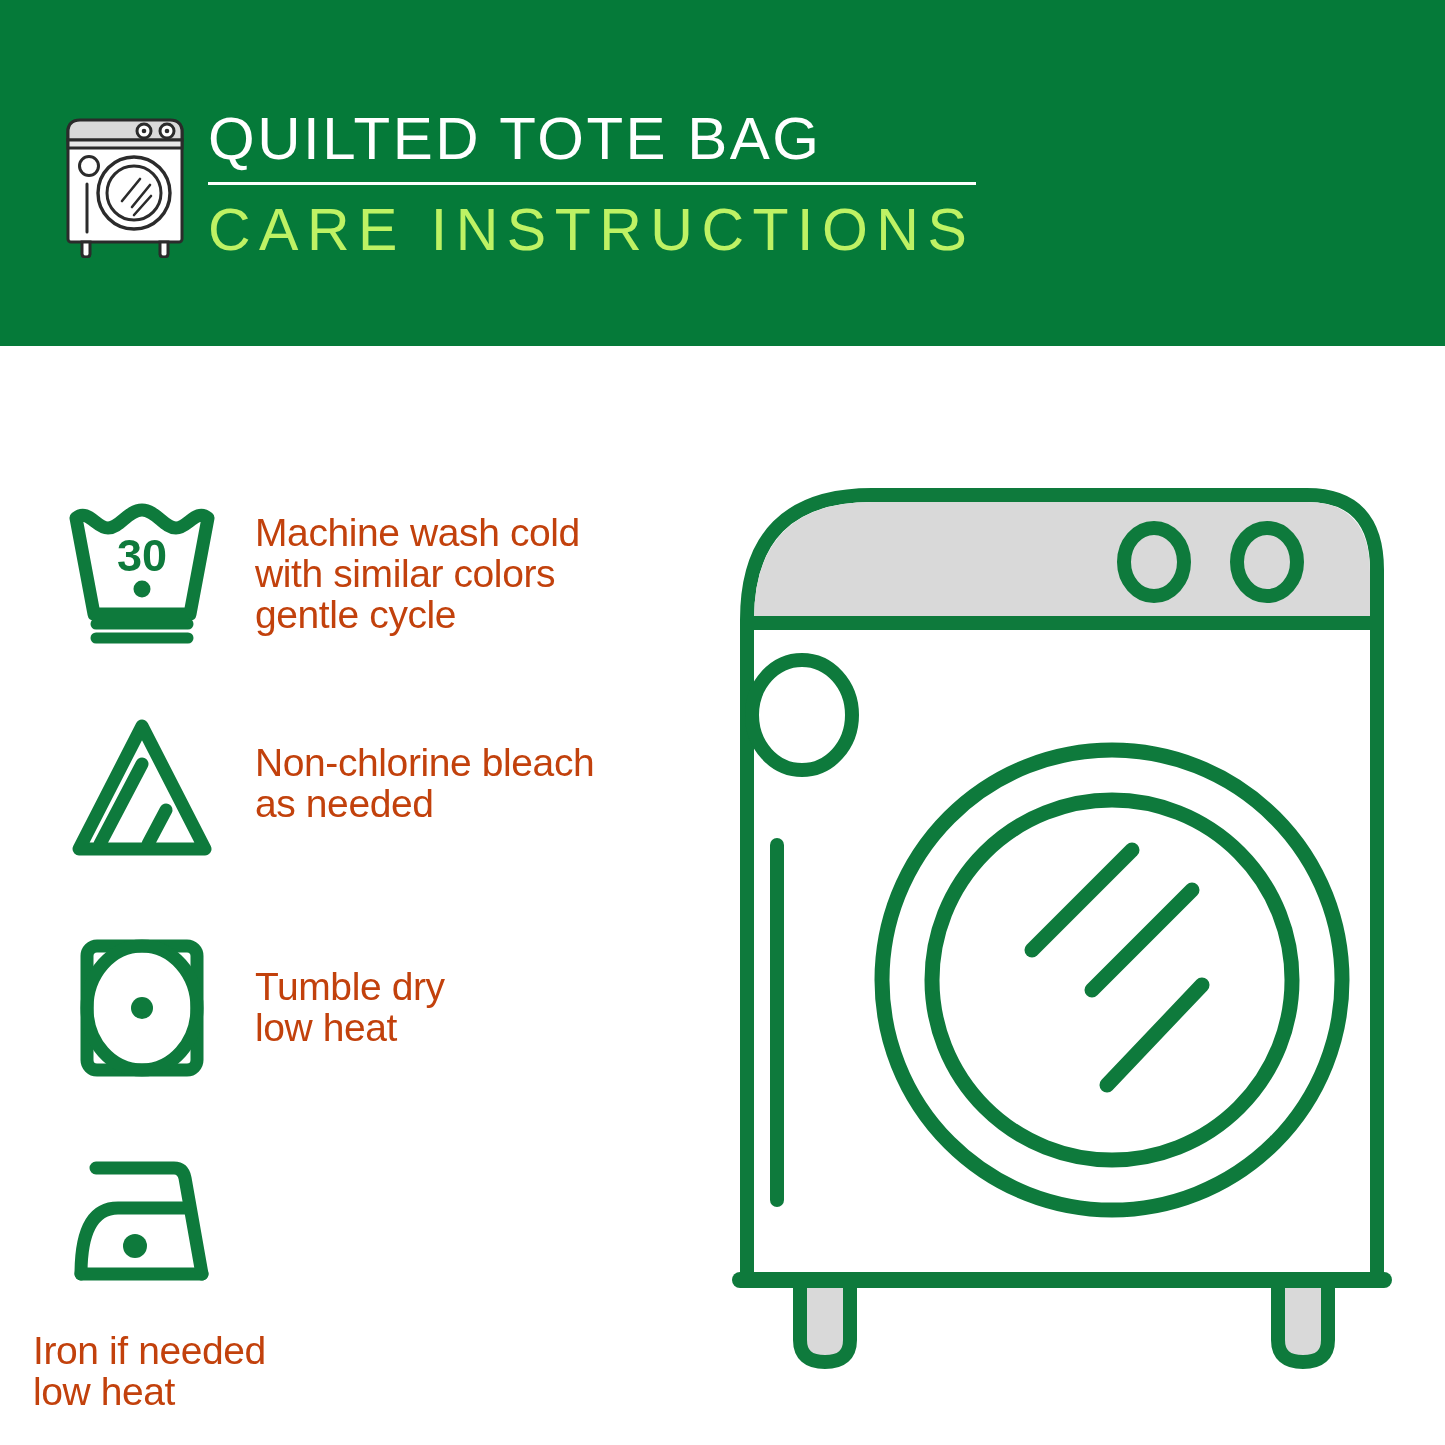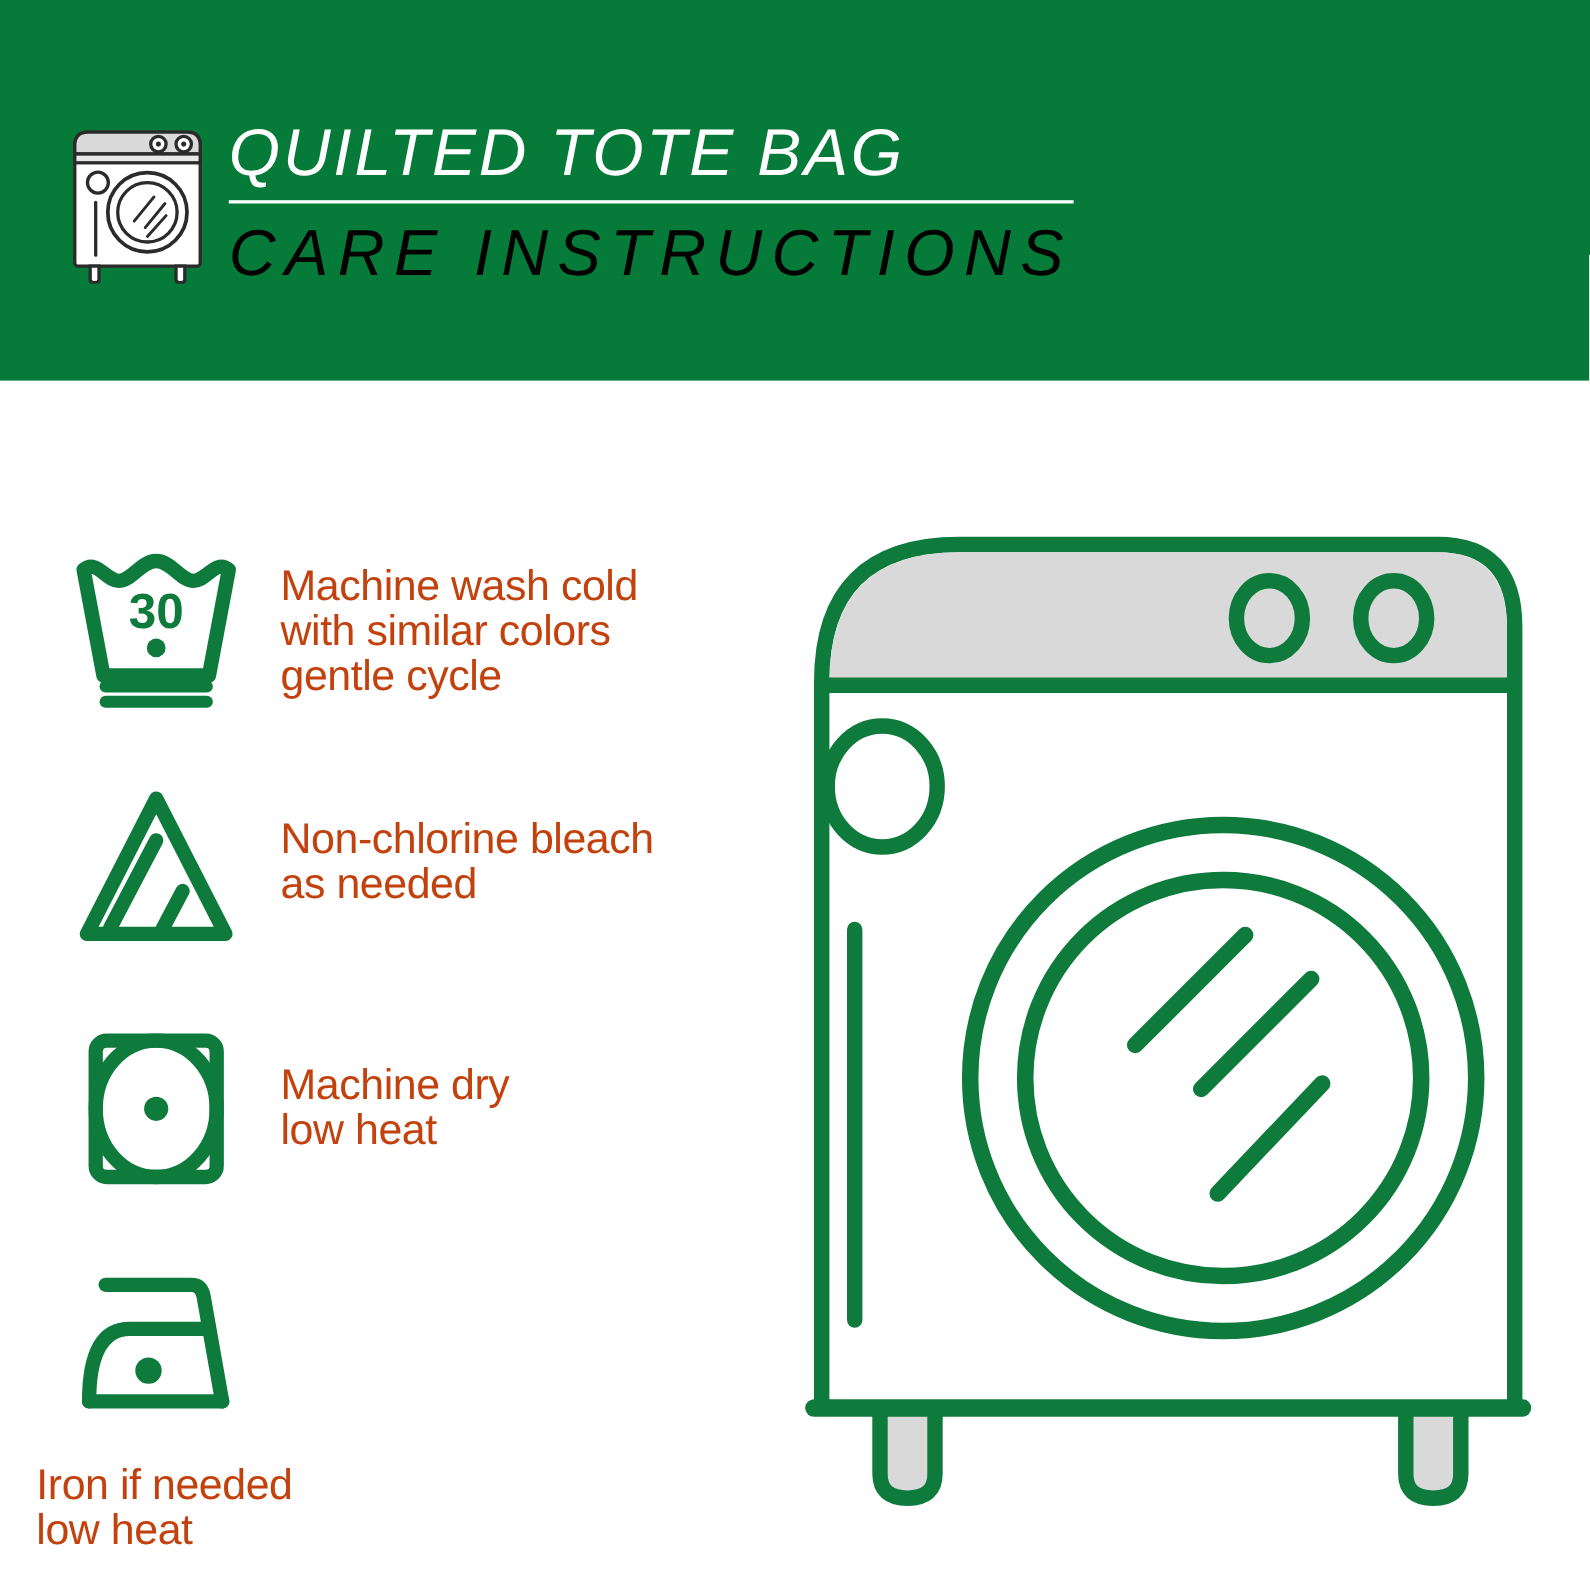--- a/index.html
+++ b/index.html
@@ -17,21 +17,20 @@
   }
 
   
   .header-band {
     position: absolute;
     left: 0;
     top: 0;
     width: 1445px;
     height: 346px;
     background: #057A39;
-    font-style: italic;
   }
   .header-logo {
     position: absolute;
     left: 62px;
     top: 100px;
     width: 126px;
     height: 158px;
   }
   .header-text {
     position: absolute;
@@ -49,21 +48,21 @@
     font-family: "Liberation Sans", sans-serif;
   }
   .title-rule {
     width: 768px;
     height: 3px;
     background: #ffffff;
     margin-top: 8px;
     margin-bottom: 12px;
   }
   .title-sub {
-    color: #000000;
+    color: #bef264;
     font-size: 59px;
     line-height: 66px;
     font-weight: 400;
     letter-spacing: 8.5px;
     white-space: nowrap;
     font-family: "Liberation Sans", sans-serif;
   }
 
   
   .care-list {
@@ -209,21 +208,21 @@
     <div class="care-row care-row-2">
       <div class="care-symbol">
         <svg viewBox="0 0 160 148" width="160" height="148" aria-hidden="true">
           <g fill="none" stroke="#0E7A3C" stroke-width="13" stroke-linejoin="round">
             <rect x="25" y="12" width="110" height="124" rx="10"></rect>
             <ellipse cx="80" cy="74" rx="55" ry="62"></ellipse>
           </g>
           <circle cx="80" cy="74" r="11" fill="#0E7A3C"></circle>
         </svg>
       </div>
-      <div class="care-text">Machine dry
+      <div class="care-text">Tumble dry
 low heat</div>
     </div>
 
     <div class="care-row care-row-3">
       <div class="care-symbol">
         <svg viewBox="0 0 160 148" width="160" height="148" aria-hidden="true">
           <g fill="none" stroke="#0E7A3C" stroke-width="13" stroke-linecap="round" stroke-linejoin="round">
 
             <path d="M34 22 L112 22 Q121 22 123 32 L140 128"></path>
 

